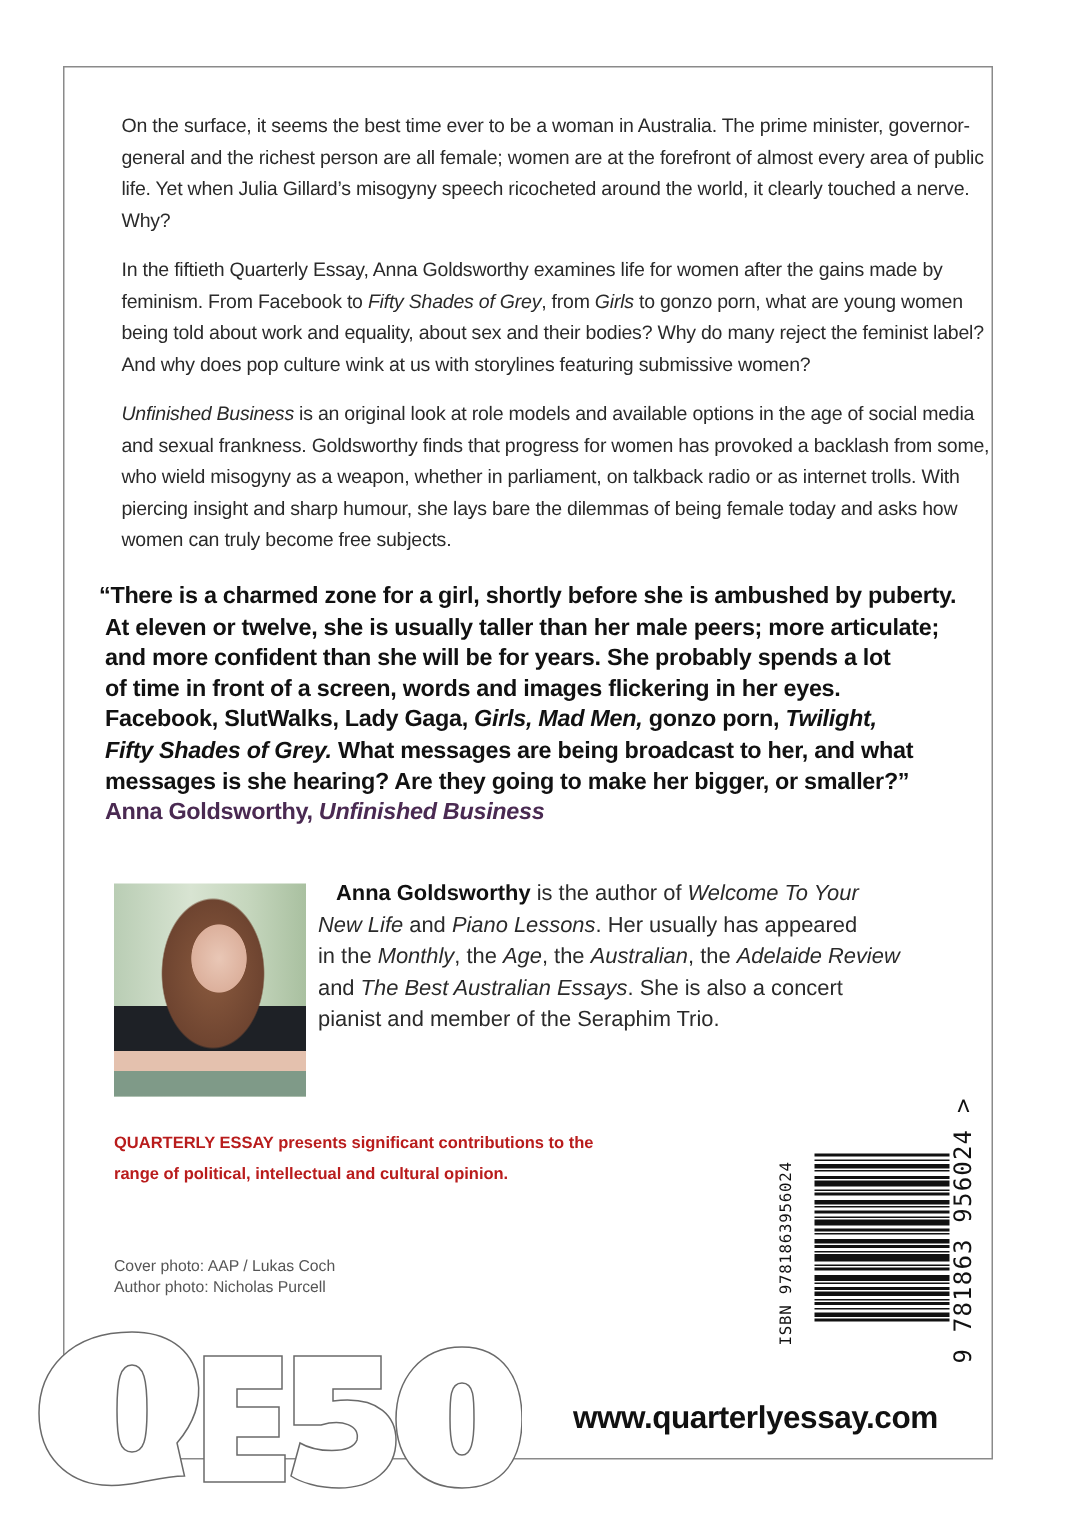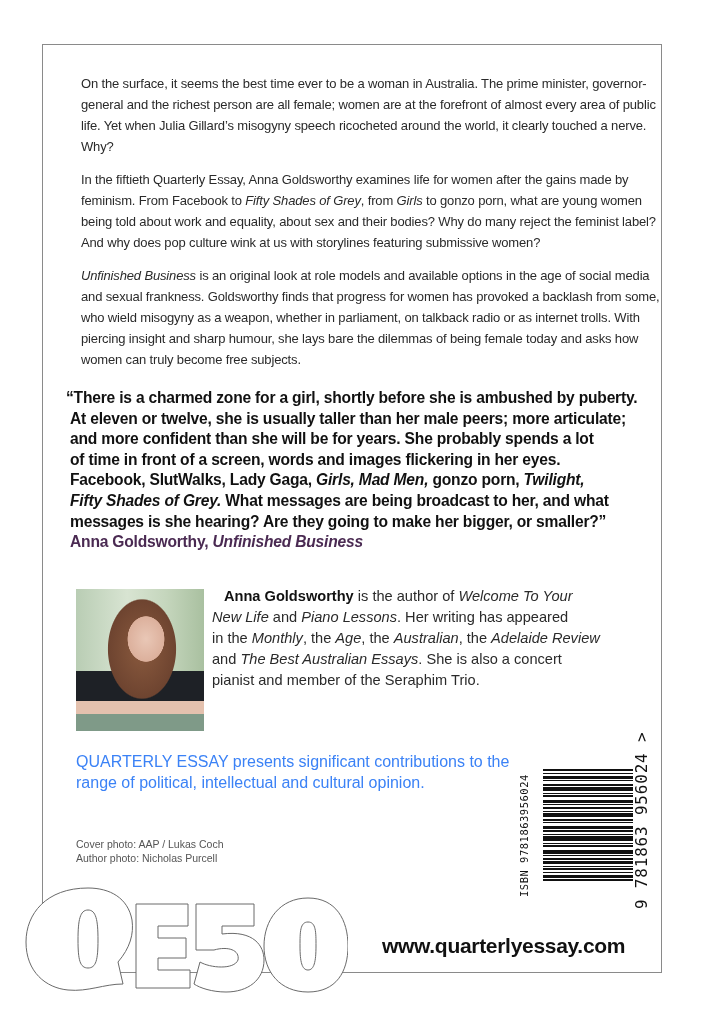--- a/index.html
+++ b/index.html
@@ -38,21 +38,21 @@
       overflow: hidden;
     }
     .bio {
       position: absolute; left: 212px; top: 586px; width: 420px;
       font-size: 14.6px; line-height: 21px; color: #2a2a2a;
     }
     .bio .line { display: block; white-space: nowrap; }
     .bio b { color: #111; margin-left: 12px; }
     .about {
       position: absolute; left: 76px; top: 752px; width: 420px;
-      font-size: 16px; line-height: 20.5px; color: #3b82f6;
+      font-size: 11px; line-height: 20.5px; color: #b91c1c; font-weight: bold;
     }
     .about .line { display: block; white-space: nowrap; }
     .credits {
       position: absolute; left: 76px; top: 837px;
       font-size: 10.5px; line-height: 14px; color: #555;
     }
     .credits .line { display: block; }
     .barcode-wrap {
       position: absolute; left: 515px; top: 763px; width: 120px; height: 140px;
     }
@@ -101,21 +101,21 @@
   <span class="line indent"><span>Facebook, SlutWalks, Lady Gaga, </span><i>Girls, Mad Men,</i><span> gonzo porn, </span><i>Twilight,</i></span>
   <span class="line indent"><i>Fifty Shades of Grey.</i><span> What messages are being broadcast to her, and what</span></span>
   <span class="line indent">messages is she hearing? Are they going to make her bigger, or smaller?”</span>
   <span class="attribution"><span>Anna Goldsworthy, </span><i>Unfinished Business</i></span>
 </div>
 
 <div class="author-photo"></div>
 
 <div class="bio">
   <span class="line"><b>Anna Goldsworthy</b><span> is the author of </span><i>Welcome To Your</i></span>
-  <span class="line"><i>New Life</i><span> and </span><i>Piano Lessons</i><span>. Her writing has appeared</span></span>
+  <span class="line"><i>New Life</i><span> and </span><i>Piano Lessons</i><span>. Her usually has appeared</span></span>
   <span class="line"><span>in the </span><i>Monthly</i><span>, the </span><i>Age</i><span>, the </span><i>Australian</i><span>, the </span><i>Adelaide Review</i></span>
   <span class="line"><span>and </span><i>The Best Australian Essays</i><span>. She is also a concert</span></span>
   <span class="line">pianist and member of the Seraphim Trio.</span>
 </div>
 
 <div class="about">
   <span class="line">QUARTERLY ESSAY presents significant contributions to the</span>
   <span class="line">range of political, intellectual and cultural opinion.</span>
 </div>
 

